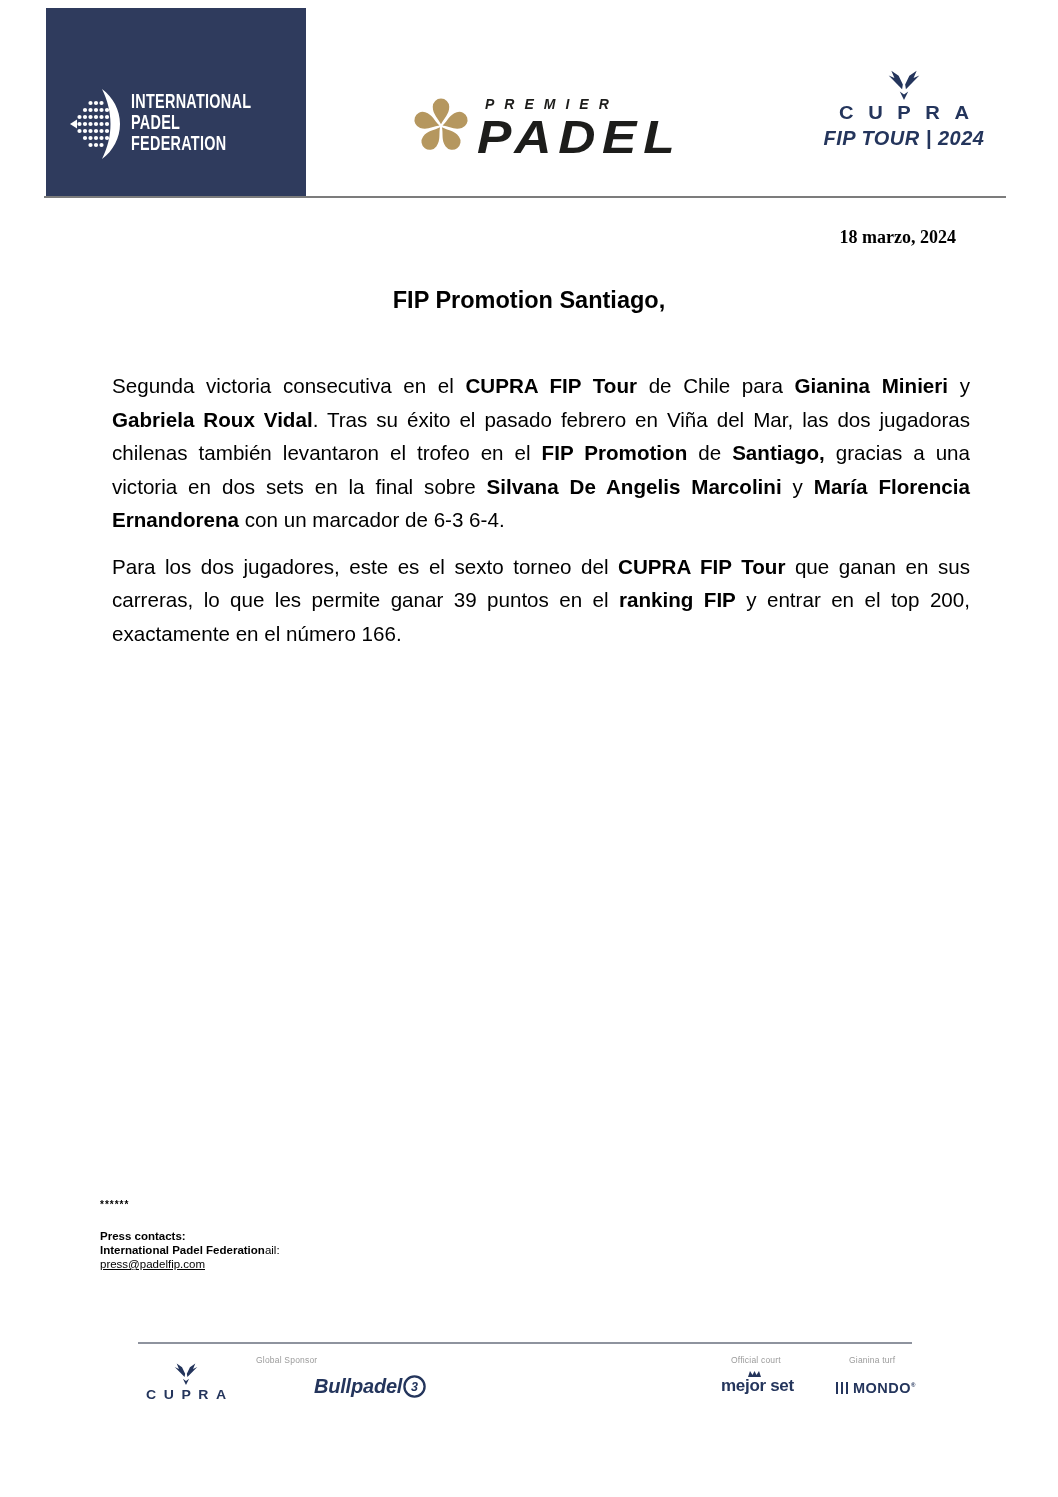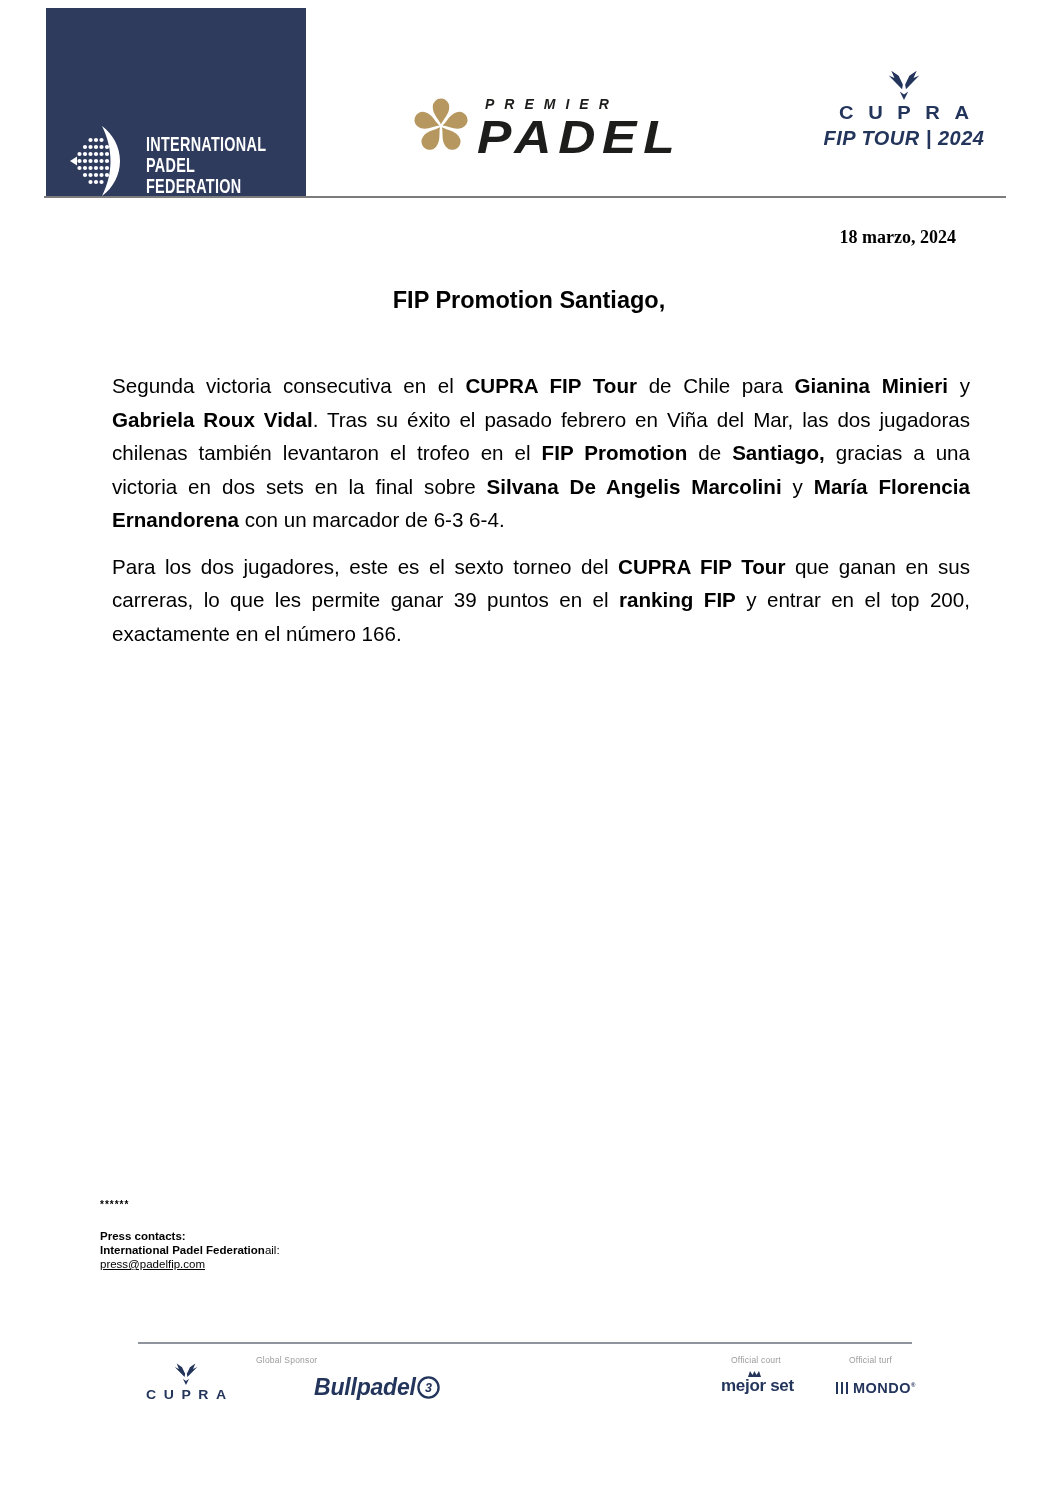--- a/index.html
+++ b/index.html
@@ -5,21 +5,21 @@
   html,body{margin:0;padding:0;background:#ffffff;}
   .page{
     position:relative;width:1058px;height:1497px;background:#ffffff;
     font-family:"Liberation Sans",sans-serif;color:#000;overflow:hidden;
   }
 
   
   .ipf-box{
     position:absolute;left:46px;top:8px;width:260px;height:189px;
     background:#2F3B5D;box-sizing:border-box;
-    display:flex;align-items:flex-end;gap:24px;padding:40px 15px 0 24px;
+    display:flex;align-items:center;gap:9px;padding:40px 15px 0 24px;
   }
   .ipf-icon{flex:0 0 auto;}
   .ipf-text{
     color:#fff;font-weight:bold;font-size:20px;line-height:21px;
     letter-spacing:.4px;transform:scaleX(.72);transform-origin:left center;white-space:nowrap;
   }
 
   .premier{position:absolute;left:408px;top:93px;display:flex;align-items:center;gap:3px;}
   .premier-text{display:flex;flex-direction:column;}
   .premier-top{
@@ -70,21 +70,21 @@
 
   
   .sponsor-rule{position:absolute;left:138px;top:1342px;width:774px;height:2px;background:#8E939E;}
   .sp-label{position:absolute;font-size:8.5px;color:#9B9B9B;letter-spacing:.2px;}
   .sp-cupra{position:absolute;left:140px;top:1363px;width:92px;display:flex;flex-direction:column;align-items:center;}
   .sp-cupra-word{
     display:inline-block;font-size:13px;font-weight:700;color:#24355C;
     letter-spacing:7px;padding-left:7px;transform:scaleX(1.08);margin-top:2px;white-space:nowrap;
   }
   .sp-bullpadel{position:absolute;left:314px;top:1374px;display:flex;align-items:center;color:#24355C;}
-  .bp-text{font-size:23px;font-weight:800;font-style:italic;letter-spacing:-.2px;white-space:nowrap;}
+  .bp-text{font-size:20px;font-weight:800;font-style:italic;letter-spacing:-.2px;white-space:nowrap;}
   .sp-mejorset{position:absolute;left:721px;top:1376px;color:#24355C;}
   .ms-text{font-size:17px;font-weight:800;letter-spacing:-.3px;white-space:nowrap;}
   .ms-crown{position:absolute;left:27px;top:-5px;}
   .sp-mondo{position:absolute;left:836px;top:1380px;display:flex;align-items:center;gap:3px;color:#24355C;}
   .mondo-bars{
     display:inline-block;width:14px;height:12px;
     background:repeating-linear-gradient(90deg,#24355C 0 2.5px,transparent 2.5px 5px);
   }
   .mondo-text{font-size:14.5px;font-weight:800;letter-spacing:.5px;white-space:nowrap;}
   .mondo-reg{font-size:6px;vertical-align:super;font-weight:700;}
@@ -213,20 +213,20 @@
 
   <div class="sp-label" style="left:731px;top:1355px;">Official court</div>
 
   <div class="sp-mejorset">
     <svg class="ms-crown" width="13" height="6" viewBox="0 0 13 6" xmlns="http://www.w3.org/2000/svg" fill="#24355C">
       <path d="M0 6 L2 0 L4.5 4 L6.5 0 L8.5 4 L11 0 L13 6 Z"></path>
     </svg>
     <span class="ms-text">mejor set</span>
   </div>
 
-  <div class="sp-label" style="left:849px;top:1355px;">Official turf</div>
+  <div class="sp-label" style="left:849px;top:1355px;">Gianina turf</div>
 
   <div class="sp-mondo">
     <span class="mondo-bars"></span>
     <span class="mondo-text"><span>MONDO</span><span class="mondo-reg">®</span></span>
   </div>
 
 </div>
 
 </body></html>

